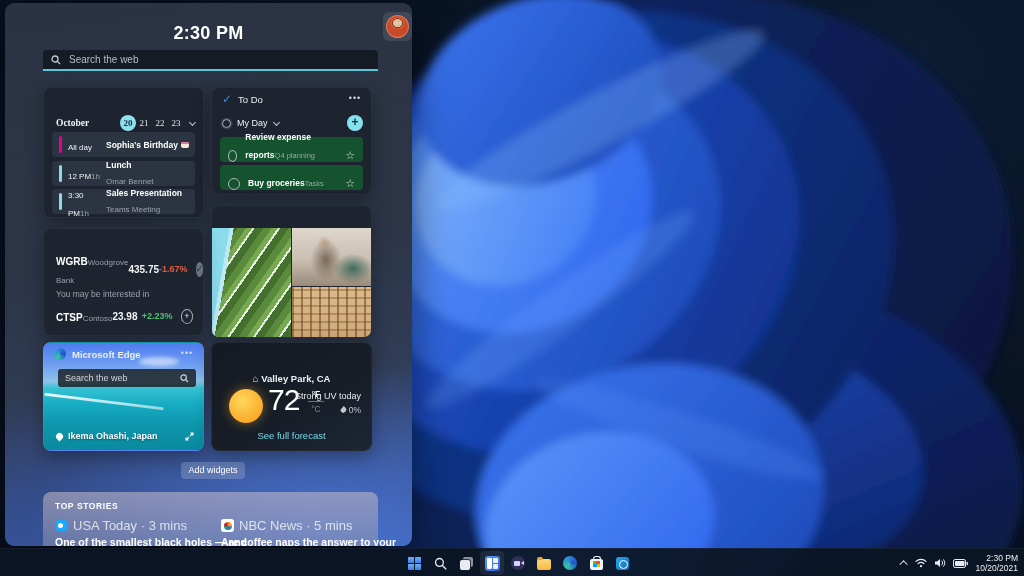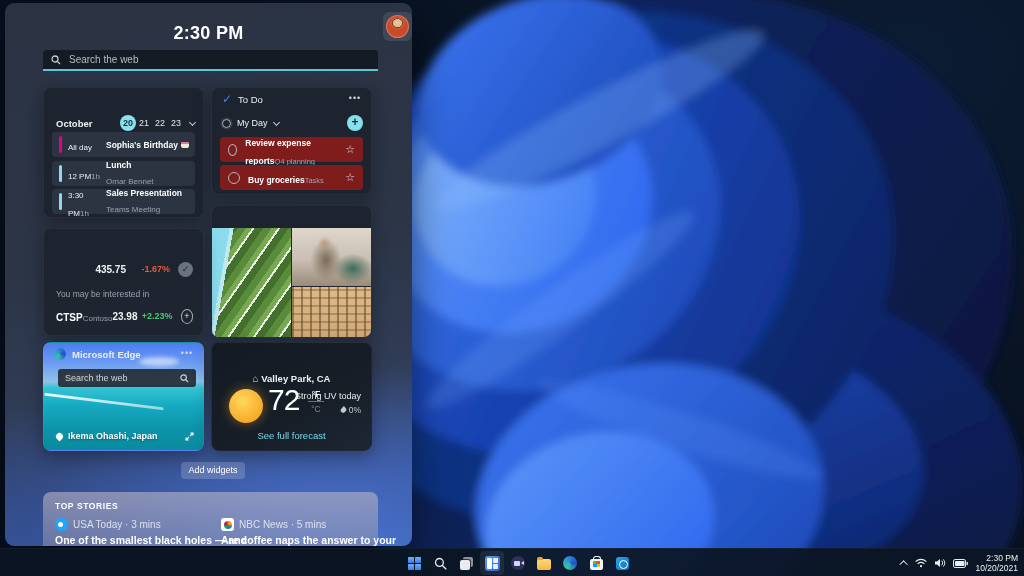--- a/index.html
+++ b/index.html
@@ -35,41 +35,41 @@
     border:1px solid rgba(255,255,255,.055); box-shadow:0 6px 18px rgba(0,0,0,.32); }
   .card-head { position:absolute; left:0; top:0; right:0; height:22px; display:flex; align-items:center; padding:0 6px 0 10px; }
   .card-title { font-size:9.5px; color:#eaedf0; margin-left:6px; }
   .more-btn { margin-left:auto; width:20px; height:16px; border-radius:8px; color:#d4d8de;
     font-size:9px; letter-spacing:1px; text-align:center; line-height:14px; }
   .more-btn::before { content:"•••"; }
 
   
   .cal-icon { width:11px; height:11px; border-radius:2px; background:#3b7af0; position:relative; }
   .cal-icon::after { content:""; position:absolute; left:2px; right:2px; top:4px; height:5px; background:#bcd4fa; border-radius:1px; }
-  .month-row { position:absolute; left:12px; right:8px; top:26px; height:18px; display:flex; align-items:center; }
+  .month-row { position:absolute; left:12px; right:8px; top:26px; height:18px; display:flex; align-items:center;font-family:Liberation Serif, serif; }
   .month-label { font-size:9.5px; color:#f0f2f4; font-weight:600; }
   .date-cell { font-size:9px; color:#dfe3e8; width:16px; text-align:center; }
   .date-pill { width:16px; height:16px; border-radius:50%; background:#8ce1ec; color:#11303a; font-weight:700; line-height:16px; }
   .event-row { position:absolute; left:8px; right:8px; height:25px; background:#2b3440; border-radius:4px; display:flex; align-items:center; }
   .event-bar { width:3px; height:17px; border-radius:2px; margin:0 6px 0 7px; }
   .event-time { width:38px; }
   .event-time .t1 { font-size:8px; color:#eef1f3; line-height:10px; }
   .event-time .t2 { font-size:8px; color:#9aa2ac; line-height:9px; }
   .event-body .t1 { font-size:8.5px; color:#fff; font-weight:700; line-height:10px; display:flex; align-items:center; gap:3px; }
   .event-body .t2 { font-size:8px; color:#9aa2ac; line-height:9px; }
   .cake-icon { display:inline-block; width:8px; height:6px; background:#f5e8d8; border-radius:1px 1px 2px 2px; border-top:2px solid #e07a9a; }
 
   
   .check-glyph { color:#3b86f0; font-size:12px; font-weight:700; }
   .myday-row { position:absolute; left:10px; right:8px; top:25px; height:20px; display:flex; align-items:center; }
   .sun-icon { width:9px; height:9px; border-radius:50%; border:1.5px solid #aab2bc; box-shadow:0 0 0 1.5px rgba(170,178,188,.18); }
   .myday-label { font-size:9px; color:#eef1f3; font-weight:400; margin-left:6px; }
   .chev { width:5px; height:5px; border-right:1.3px solid #c4cad2; border-bottom:1.3px solid #c4cad2; transform:rotate(45deg); margin-left:6px; margin-top:-2px; }
   .add-task-btn { margin-left:auto; width:16px; height:16px; border-radius:50%; background:#84e2ee; color:#0e2f38; font-size:12px; line-height:15px; text-align:center; font-weight:600; }
-  .task-row { position:absolute; left:8px; right:8px; height:25px; background:#7f1d1d; border-radius:4px; display:flex; align-items:center; padding:0 8px; }
+  .task-row { position:absolute; left:8px; right:8px; height:25px; background:#14532d; border-radius:4px; display:flex; align-items:flex-end; padding:0 8px; }
   .task-circle { width:12px; height:12px; border-radius:50%; border:1.4px solid #b0b6be; }
   .task-text { margin-left:8px; }
   .task-text .t1 { font-size:8.5px; color:#fff; font-weight:700; line-height:10px; }
   .task-text .t2 { font-size:7.5px; color:#9aa2ac; line-height:9px; }
   .star-icon { margin-left:auto; color:#d2d6dc; font-size:11px; }
 
   
   .wl-icon { width:11px; height:11px; position:relative; }
   .wl-icon span { position:absolute; bottom:0; width:2.5px; background:#3b7af0; border-radius:1px; }
   .stock-row { position:absolute; left:12px; right:10px; height:26px; display:flex; align-items:center; }
@@ -111,21 +111,21 @@
   #weather-link { position:absolute; left:0; right:0; bottom:9px; text-align:center; color:#79d7e8; font-size:9.5px; }
 
   #add-widgets { left:176px; top:459px; width:64px; height:17px; background:rgba(255,255,255,.18);
     border-radius:4px; color:#fff; font-size:9px; text-align:center; line-height:17px; }
 
   
   #news { left:38px; top:489px; width:335px; height:54px; border-radius:8px 8px 0 0;
     background:linear-gradient(180deg, rgba(190,182,198,.60), rgba(155,155,175,.48)); padding:9px 12px 0 12px; }
   #news-header { font-size:8.5px; font-weight:700; letter-spacing:.6px; color:#fff; }
   .story { position:absolute; top:26px; width:152px; }
-  .story .byline { display:flex; align-items:center; gap:5px; font-size:10px; color:rgba(255,255,255,.75); }
+  .story .byline { display:flex; align-items:center; gap:5px; font-size:13px; color:rgba(255,255,255,.75); }
   .story .headline { margin-top:3px; font-size:10.5px; font-weight:700; color:#fff; white-space:nowrap; }
   .favicon { width:13px; height:13px; border-radius:3px; }
   .usat { background:#1aa7ff; border-radius:50%; position:relative; }
   .usat::after { content:""; position:absolute; left:3px; top:4px; width:5px; height:5px; background:#fff; border-radius:50%; }
   .nbc { background:#fff; display:flex; align-items:center; justify-content:center; }
   .nbc::after { content:""; width:8px; height:8px; border-radius:50%; background:conic-gradient(#f37021,#fdb913,#6460aa,#0089d0,#0db14b,#cc004c,#f37021); }
 
   
   #taskbar { left:0; top:548px; width:1024px; height:28px; background:rgba(11,21,35,.94); border-top:1px solid rgba(255,255,255,.04); }
   #tb-center { position:absolute; left:402px; top:2px; display:flex; gap:2px; }
@@ -295,20 +295,21 @@
       radial-gradient(26px 20px at 75% 70%, #3e6b5c, transparent 75%),
       linear-gradient(180deg,#ded7cc 0%,#c9bfb2 55%,#9a8a78 100%);"></div>
     <div class="photo" style="left:80px; top:81px; width:81px; height:52px;
       background:repeating-linear-gradient(90deg, rgba(90,60,30,.5) 0 2px, transparent 2px 9px),
       repeating-linear-gradient(0deg, rgba(120,85,45,.4) 0 2px, transparent 2px 8px),
       linear-gradient(180deg,#dcba8a,#cfa877);"></div>
   </div>
 
   <div class="card" style="left:38px; top:225px; width:161px; height:108px;">
     <div class="stock-row" style="top:27px;">
+      <span class="stock-id"><span class="t1">WGRB</span><span class="t2">Woodgrove Bank</span></span>
       <span class="stock-price">435.75</span>
       <span class="stock-change" style="color:#e8593f">-1.67%</span>
       <span class="stock-action" style="background:#6a7280;color:#20262e;">✓</span>
     </div>
     <div class="suggest-label" style="top:60px;">You may be interested in</div>
     <div class="stock-row" style="top:74px;">
       <span class="stock-id"><span class="t1">CTSP</span><span class="t2">Contoso</span></span>
       <span class="stock-price">23.98</span>
       <span class="stock-change" style="color:#4cc273">+2.23%</span>
       <span class="stock-action" style="border:1px solid #aab0b8;color:#dfe3e8;line-height:13px;">+</span>

